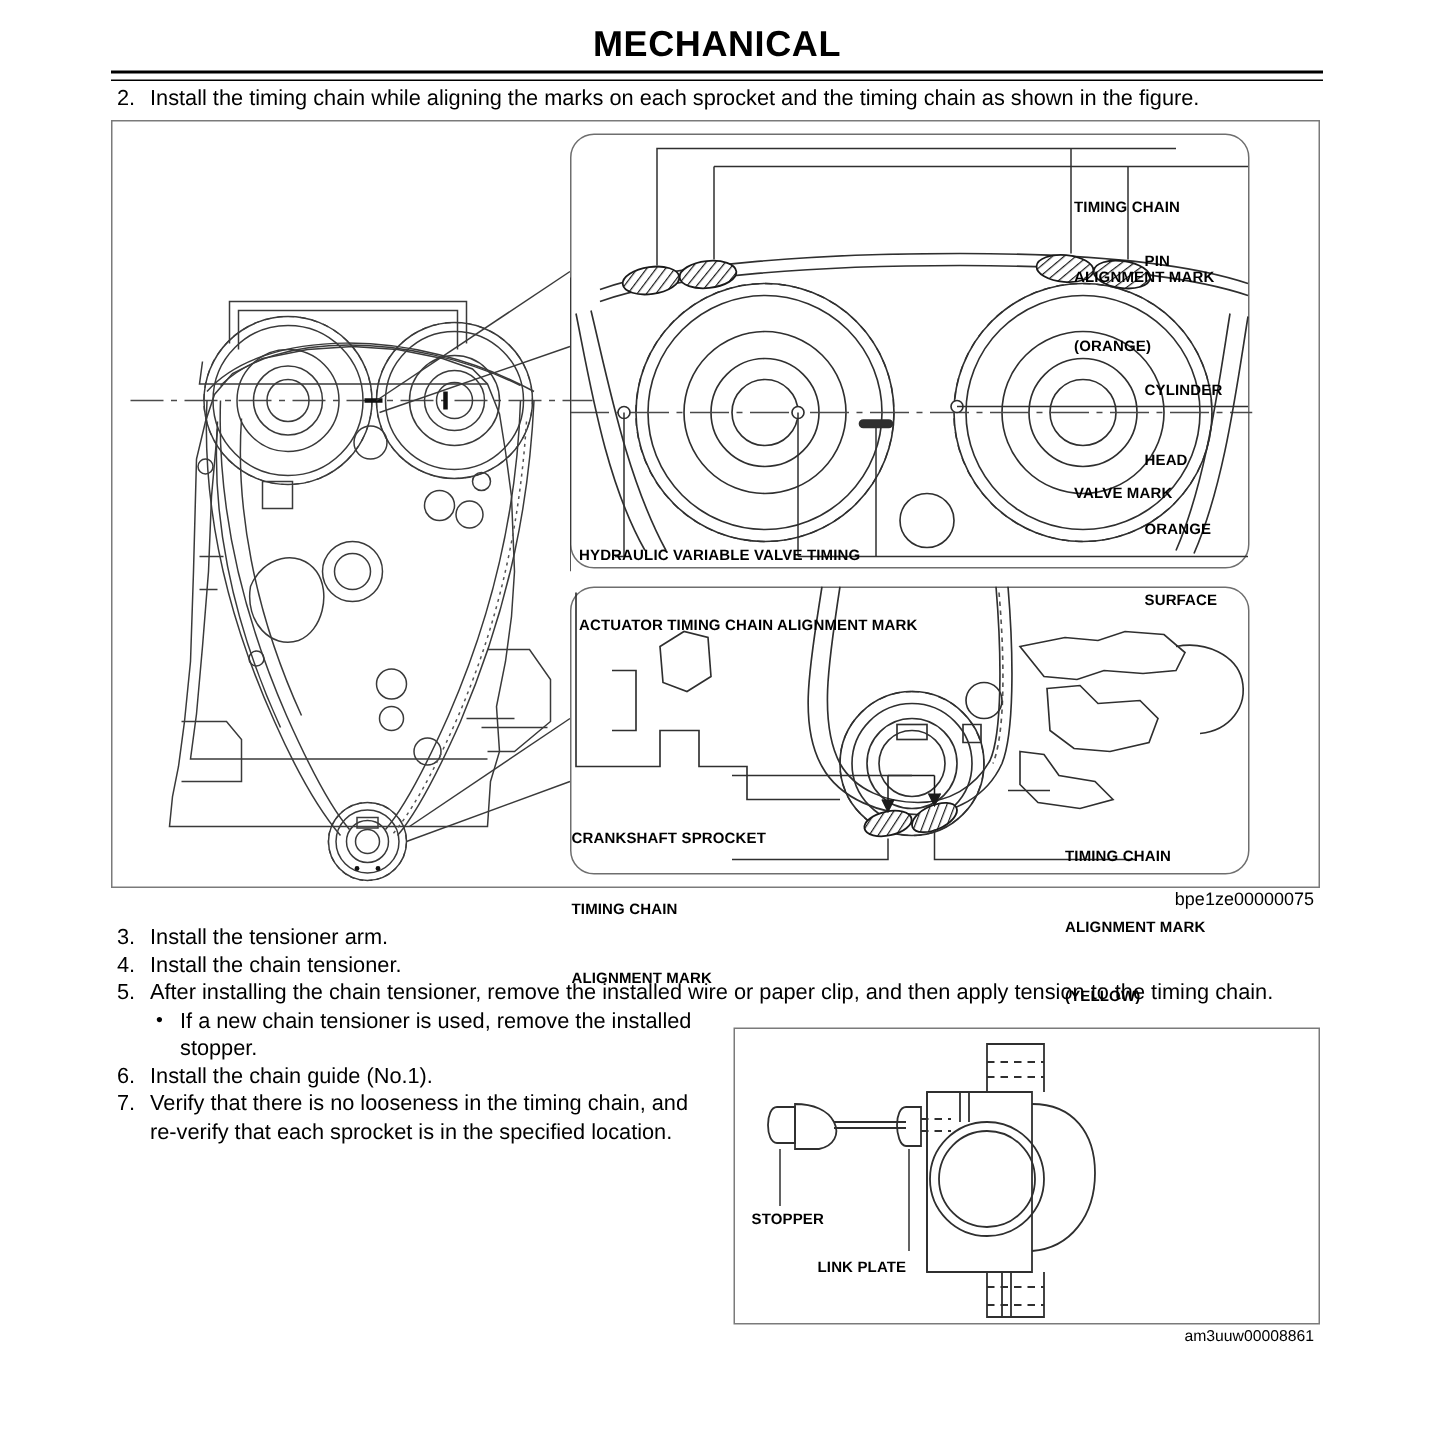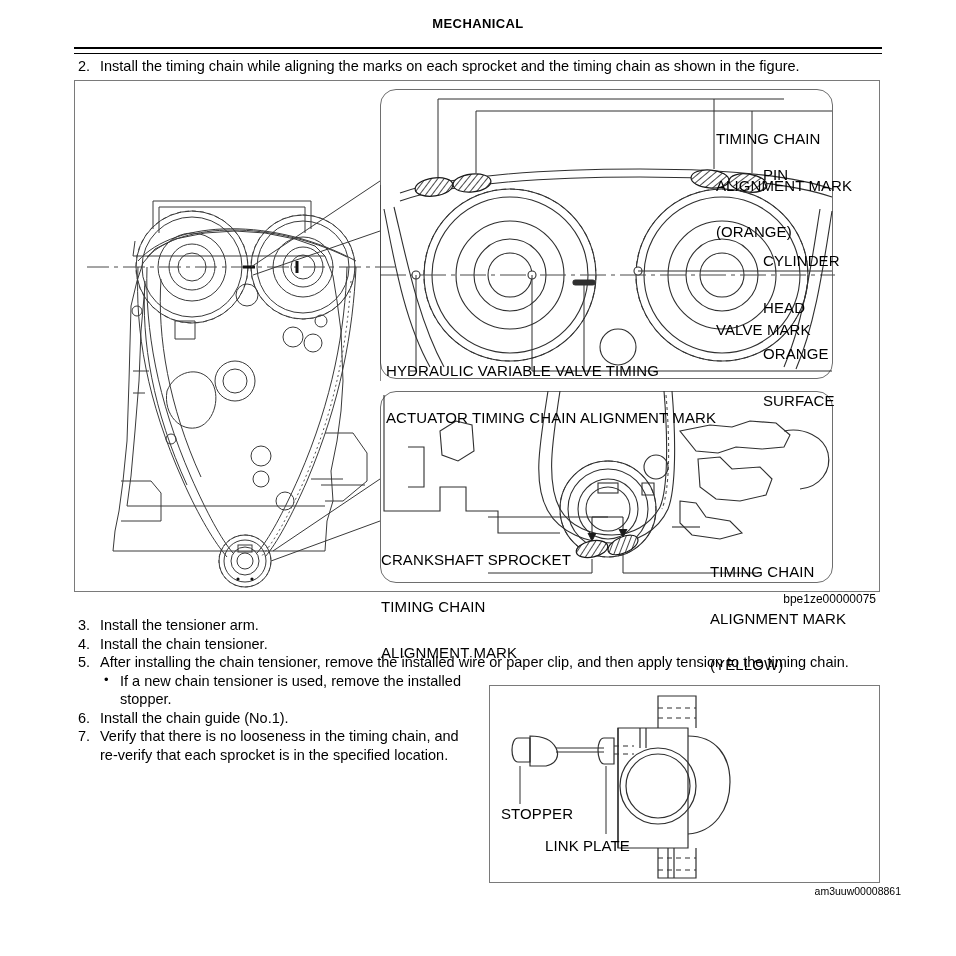--- a/index.html
+++ b/index.html
@@ -13,21 +13,21 @@
     color: #000;
     overflow: hidden;
   }
   .page { position: absolute; inset: 0; }
 
   
   .page-title {
     position: absolute;
     left: 0; right: 0; top: 16px;
     text-align: center;
-    font-size: 13px;
+    font-size: 24px;
     font-weight: bold;
     letter-spacing: .4px;
   }
   .title-rule {
     position: absolute;
     left: 74px; right: 74px; top: 47px;
     height: 4px;
     border-top: 2px solid #000;
     border-bottom: 1px solid #000;
   }
@@ -76,35 +76,36 @@
   .fig2 {
     position: absolute;
     left: 489px; top: 685px;
     width: 391px; height: 198px;
     border: 1.5px solid #7a7a7a;
     box-sizing: border-box;
     background: #fff;
   }
   .fig2-id {
     position: absolute;
-    left: 514px; top: 885px;
+    left: 489px; top: 885px;
     width: 391px;
     text-align: right;
     font-size: 10.5px;
     padding-right: 4px;
     box-sizing: border-box;
   }
 
   
   .lbl {
     position: absolute;
-    font-size: 15px;
+    font-size: 10px;
     line-height: 15.5px;
     white-space: pre;
     letter-spacing: .1px;
+    font-weight: bold;
   }
 
   
   .steps {
     position: absolute;
     left: 78px; top: 616px;
     width: 800px;
     font-size: 14.5px;
     line-height: 18.5px;
   }

